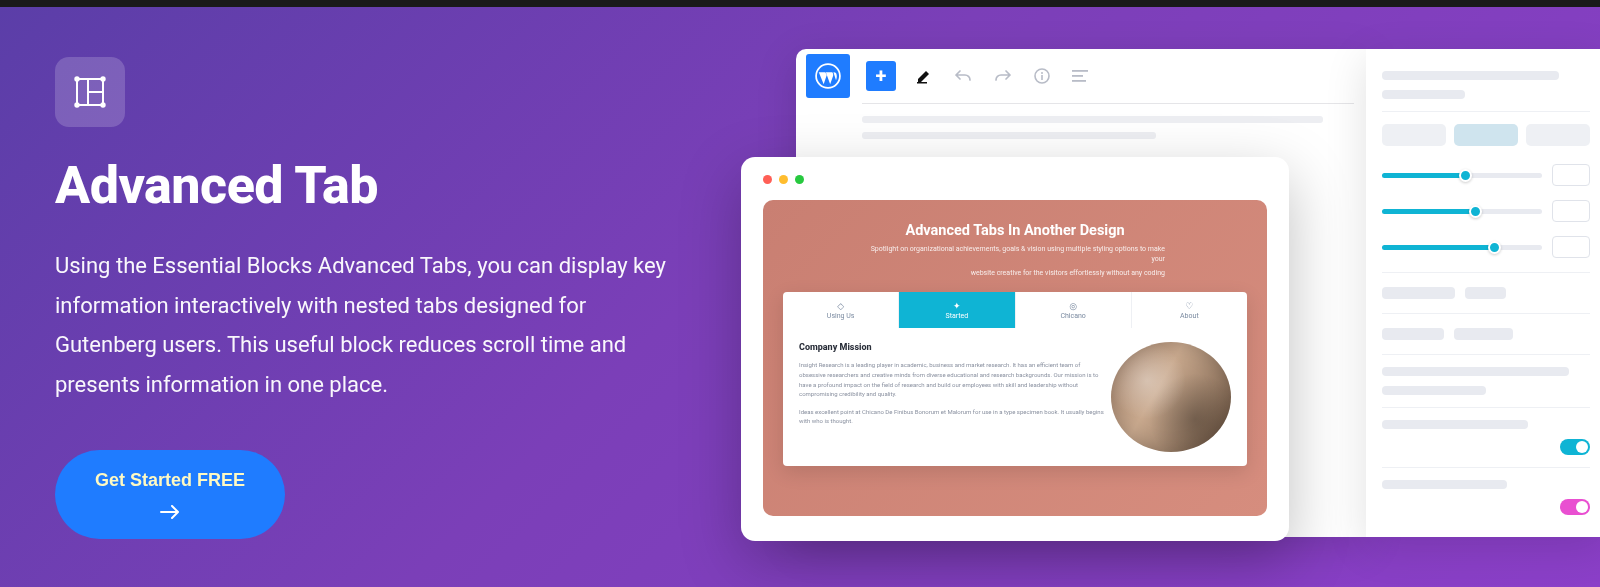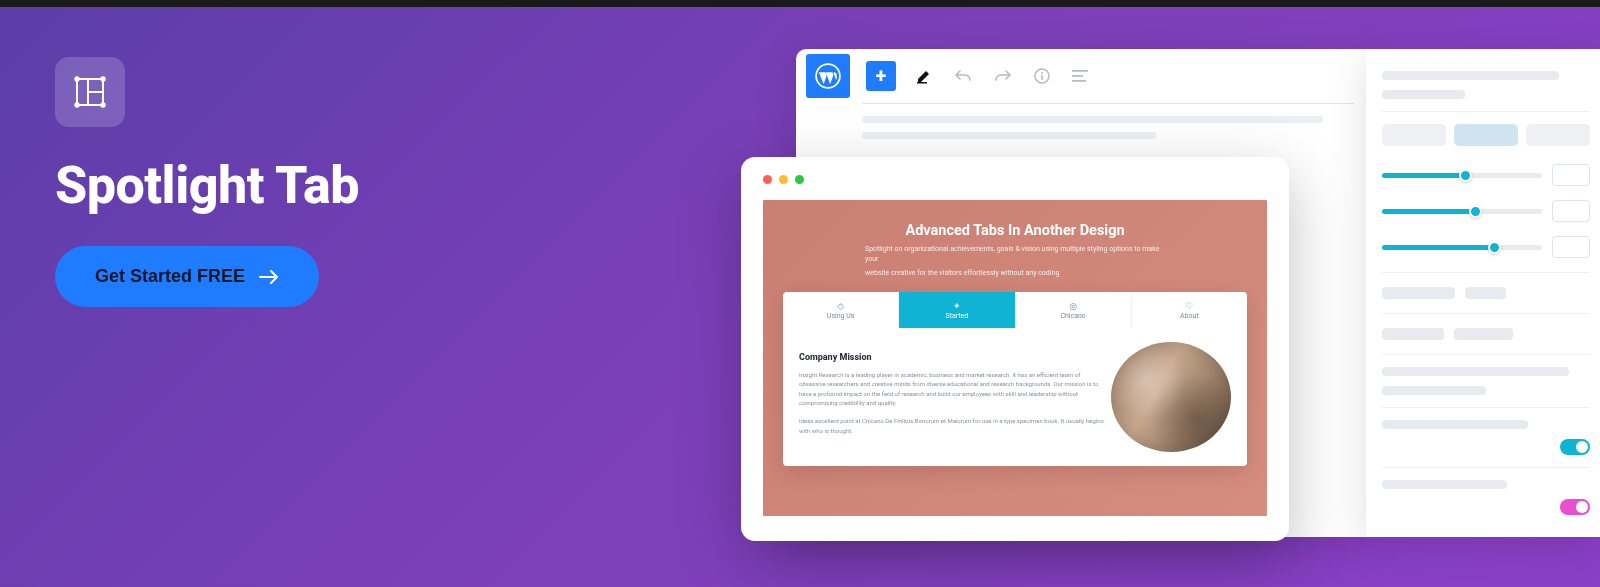--- a/index.html
+++ b/index.html
@@ -25,25 +25,26 @@
   border-radius: 14px;
   display: flex; align-items: center; justify-content: center;
   margin-bottom: 28px;
 }
 .icon-box svg { width: 36px; height: 36px; }
 h1 { font-size: 52px; font-weight: 800; letter-spacing: -0.5px; margin-bottom: 30px; }
 .desc { font-size: 22px; line-height: 1.8; font-weight: 400; color: rgba(255,255,255,0.96); margin-bottom: 46px; max-width: 640px; }
 .cta {
   display: inline-flex; align-items: center; gap: 14px;
   background: #1f7cff;
-  color: #0f172a; border: none;
+  color: #fef9c3; border: none;
   padding: 20px 40px;
   border-radius: 999px;
   font-size: 18px; font-weight: 700;
   cursor: pointer;
+  flex-direction: column;
 }
 .cta svg { width: 20px; height: 14px; }
 
 
 .right {
   position: absolute;
   left: 796px;
   top: 42px;
   width: 810px;
   display: flex;
@@ -92,41 +93,41 @@
   background: #fff;
   border-radius: 14px;
   box-shadow: 0 20px 60px rgba(0,0,0,.25);
   padding: 18px 22px;
 }
 .dots { display: flex; gap: 7px; margin-bottom: 16px; }
 .dot { width: 9px; height: 9px; border-radius: 50%; }
 .d-r { background: #ff5f56; } .d-y { background: #ffbd2e; } .d-g { background: #27c93f; }
 .tabs-canvas {
   background: linear-gradient(135deg, #c97f72, #d68d7e);
-  border-radius: 1px;
+  border-radius: 10px;
   padding: 22px 20px 28px;
   height: 316px;
   position: relative;
 }
 .tc-title { text-align: center; color: #fff; font-size: 14.5px; font-weight: 700; margin-bottom: 6px; }
-.tc-sub { text-align: left; color: rgba(255,255,255,.85); font-size: 7px; line-height: 1.4; max-width: 300px; margin: 0 auto 4px; }
+.tc-sub { text-align: right; color: rgba(255,255,255,.85); font-size: 7px; line-height: 1.4; max-width: 300px; margin: 0 auto 4px; }
 
 .tabs-card {
   background: #fff;
   border-radius: 4px;
   margin-top: 14px;
   overflow: hidden;
   box-shadow: 0 6px 20px rgba(0,0,0,.12);
 }
 .tabs-row { display: flex; height: 36px; }
 .tab { flex: 1; display: flex; flex-direction: column; align-items: center; justify-content: center; gap: 1px; font-size: 7px; color: #7a8aa0; border-right: 1px solid #eef0f4; }
 .tab:last-child { border-right: none; }
 .tab.active { background: #0fb4d4; color: #fff; }
 .tab .ti { font-size: 9px; }
-.tab-body { display: flex; padding: 14px 16px; gap: 6px; align-items: center; }
+.tab-body { display: flex; padding: 14px 16px; gap: 6px; }
 .tb-text { flex: 1; }
 .tb-head { font-size: 9px; font-weight: 800; color: #2a2f3a; margin-bottom: 8px; }
 .tb-p { font-size: 6px; line-height: 1.6; color: #8a91a0; margin-bottom: 8px; }
 .tb-img {
   width: 120px; height: 110px;
   border-radius: 60px / 55px;
   background: linear-gradient(120deg, #a3826b, #c9a98e 40%, #6b5340);
   flex-shrink: 0;
   box-shadow: inset 0 0 20px rgba(0,0,0,.2);
   position: relative;
@@ -174,21 +175,22 @@
       <svg viewBox="0 0 36 36" fill="none" stroke="#fff" stroke-width="2">
         <rect x="5" y="5" width="26" height="26" rx="2"></rect>
         <line x1="16" y1="5" x2="16" y2="31"></line>
         <line x1="16" y1="18" x2="31" y2="18"></line>
         <circle cx="5" cy="5" r="1.7" fill="#fff"></circle>
           <circle cx="31" cy="5" r="1.7" fill="#fff"></circle>
         <circle cx="5" cy="31" r="1.7" fill="#fff"></circle>
           <circle cx="31" cy="31" r="1.7" fill="#fff"></circle>
       </svg>
     </div>
-    <h1>Spotlight Tab</h1>
+    <h1>Advanced Tab</h1>
+    <p class="desc">Using the Essential Blocks Advanced Tabs, you can display key information interactively with nested tabs designed for Gutenberg users. This useful block reduces scroll time and presents information in one place.</p>
     <button class="cta">
       <span>Get Started FREE</span>
       <svg viewBox="0 0 20 14">
         <path d="M1 7h16M12 1l6 6-6 6" stroke="#fff" stroke-width="2" fill="none" stroke-linecap="round" stroke-linejoin="round"></path>
       </svg>
     </button>
   </div>
 
   <div class="right">
     <div class="editor">

